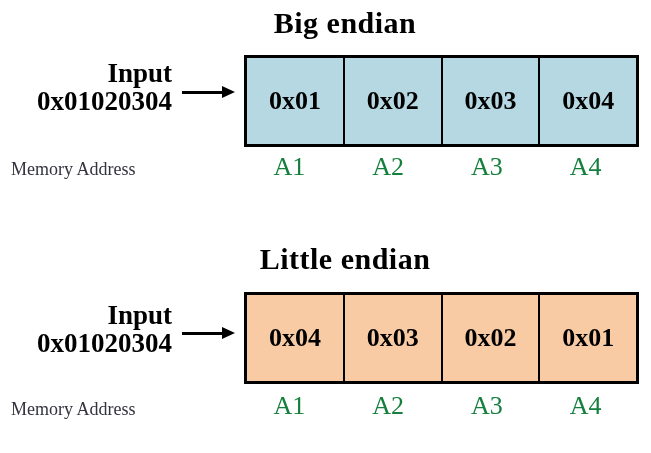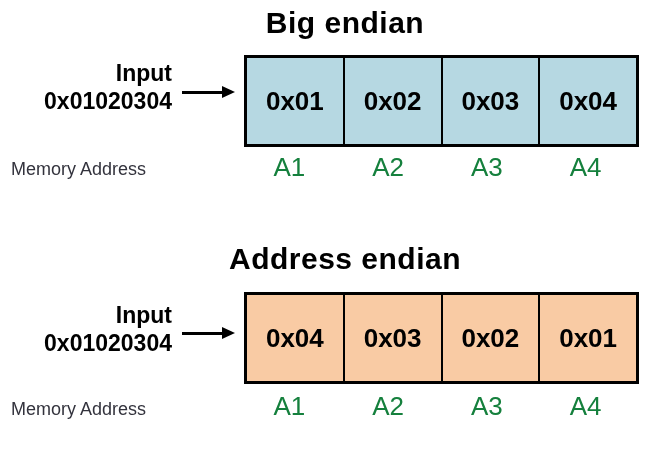--- a/index.html
+++ b/index.html
@@ -5,21 +5,21 @@
   html, body {
     margin: 0;
     padding: 0;
     background: #ffffff;
   }
   .canvas {
     position: relative;
     width: 651px;
     height: 453px;
     background: #ffffff;
-    font-family: Liberation Sans, sans-serif;
+    font-family: Liberation Serif, serif;
     overflow: hidden;
   }
   .section-title {
     position: absolute;
     left: 40px;
     width: 610px;
     text-align: center;
     font-size: 30px;
     line-height: 36px;
     font-weight: 700;
@@ -28,21 +28,21 @@
   }
   .title-big    { top: 5px; }
   .title-little { top: 241px; }
 
   .input-block {
     position: absolute;
     left: 0;
     width: 172px;
     text-align: right;
     font-weight: 700;
-    font-size: 23px;
+    font-size: 27px;
     line-height: 28px;
     color: #000000;
   }
   .input-big    { top: 59px; }
   .input-little { top: 301px; }
 
   .arrow {
     position: absolute;
     left: 182px;
     width: 53px;
@@ -144,21 +144,21 @@
 
   <div class="mem-label mem-label-big">Memory Address</div>
 
   <div class="addr-row addr-row-big">
     <div class="addr-cell">A1</div>
     <div class="addr-cell">A2</div>
     <div class="addr-cell">A3</div>
     <div class="addr-cell">A4</div>
   </div>
 
-  <div class="section-title title-little">Address endian</div>
+  <div class="section-title title-little">Little endian</div>
 
   <div class="input-block input-little">
     <div>Input</div>
     <div>0x01020304</div>
   </div>
 
   <div class="arrow arrow-little">
     <span class="arrow-shaft"></span>
     <span class="arrow-head"></span>
   </div>

